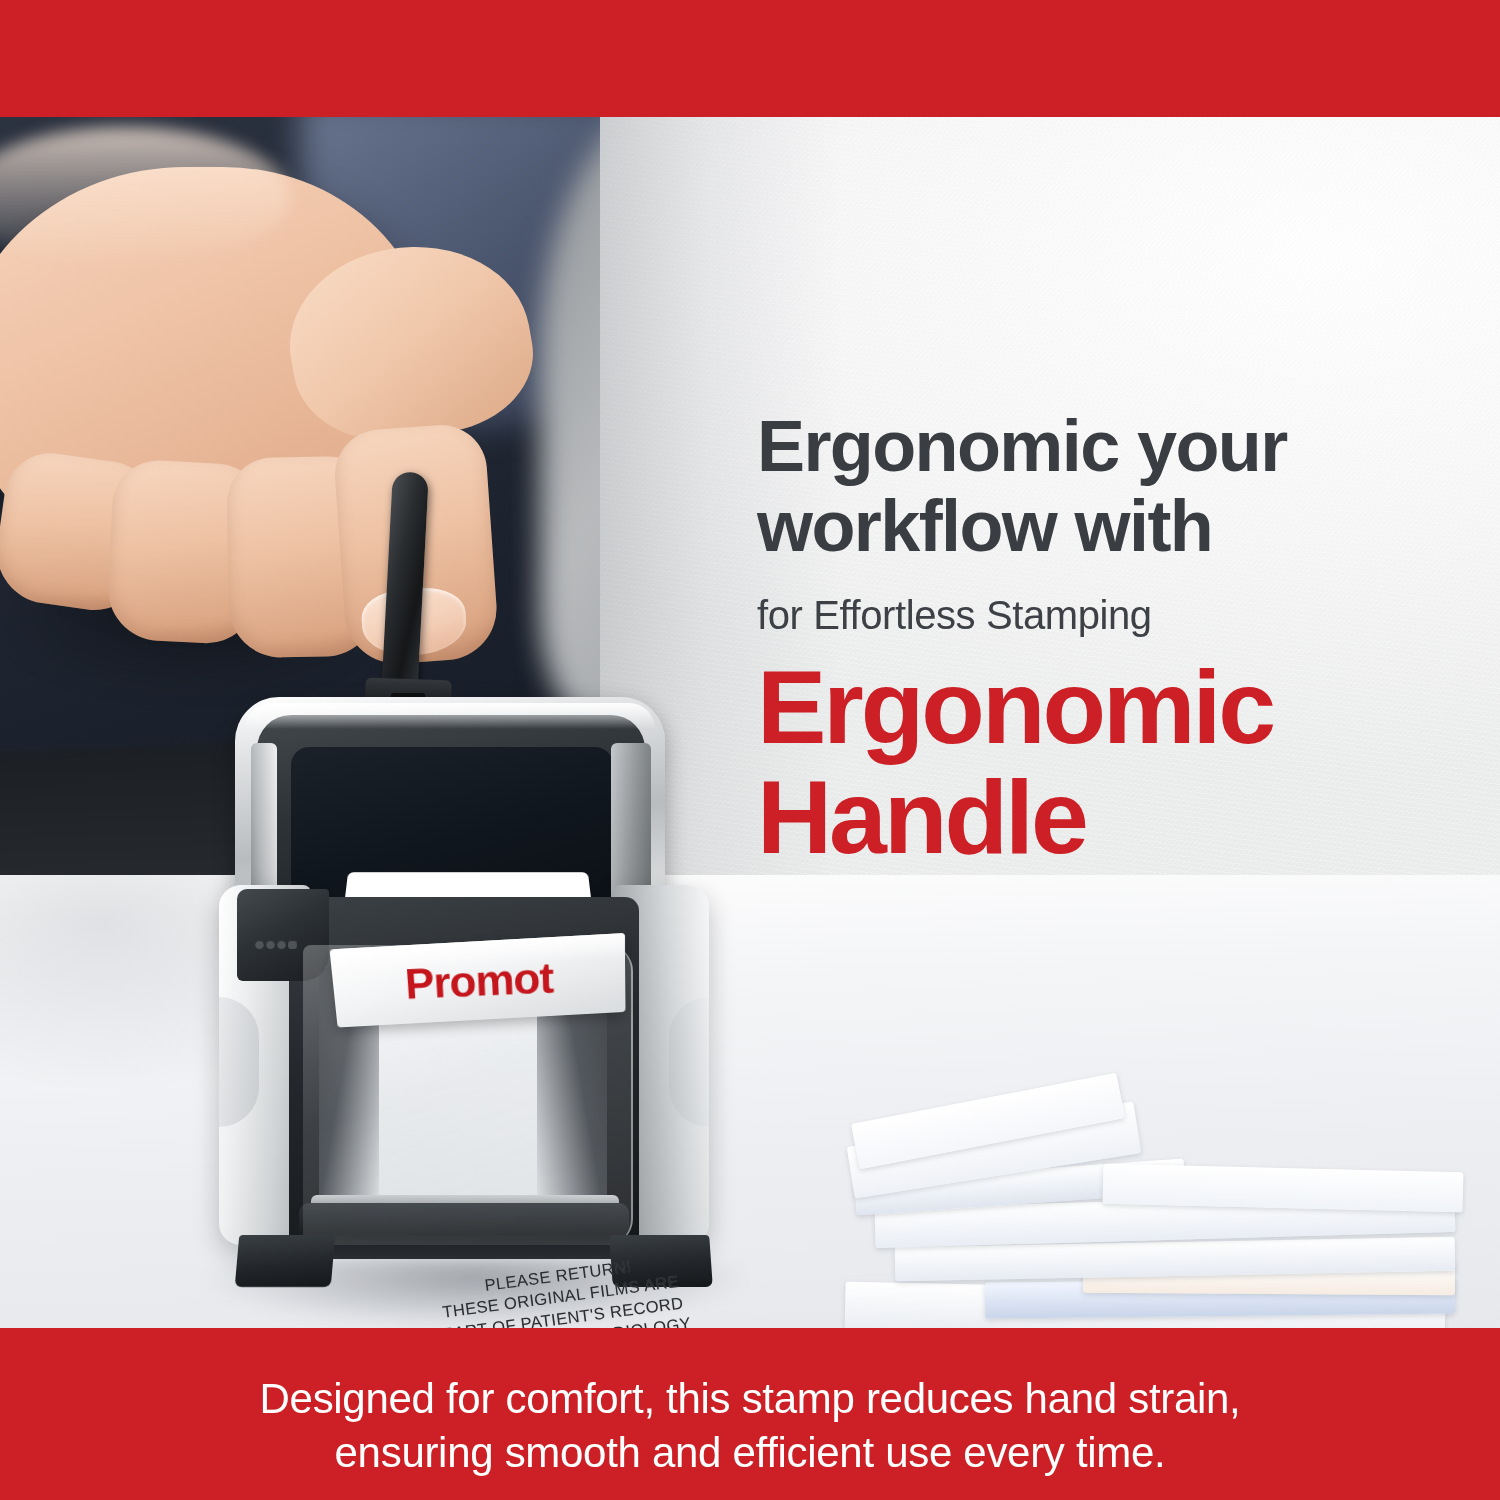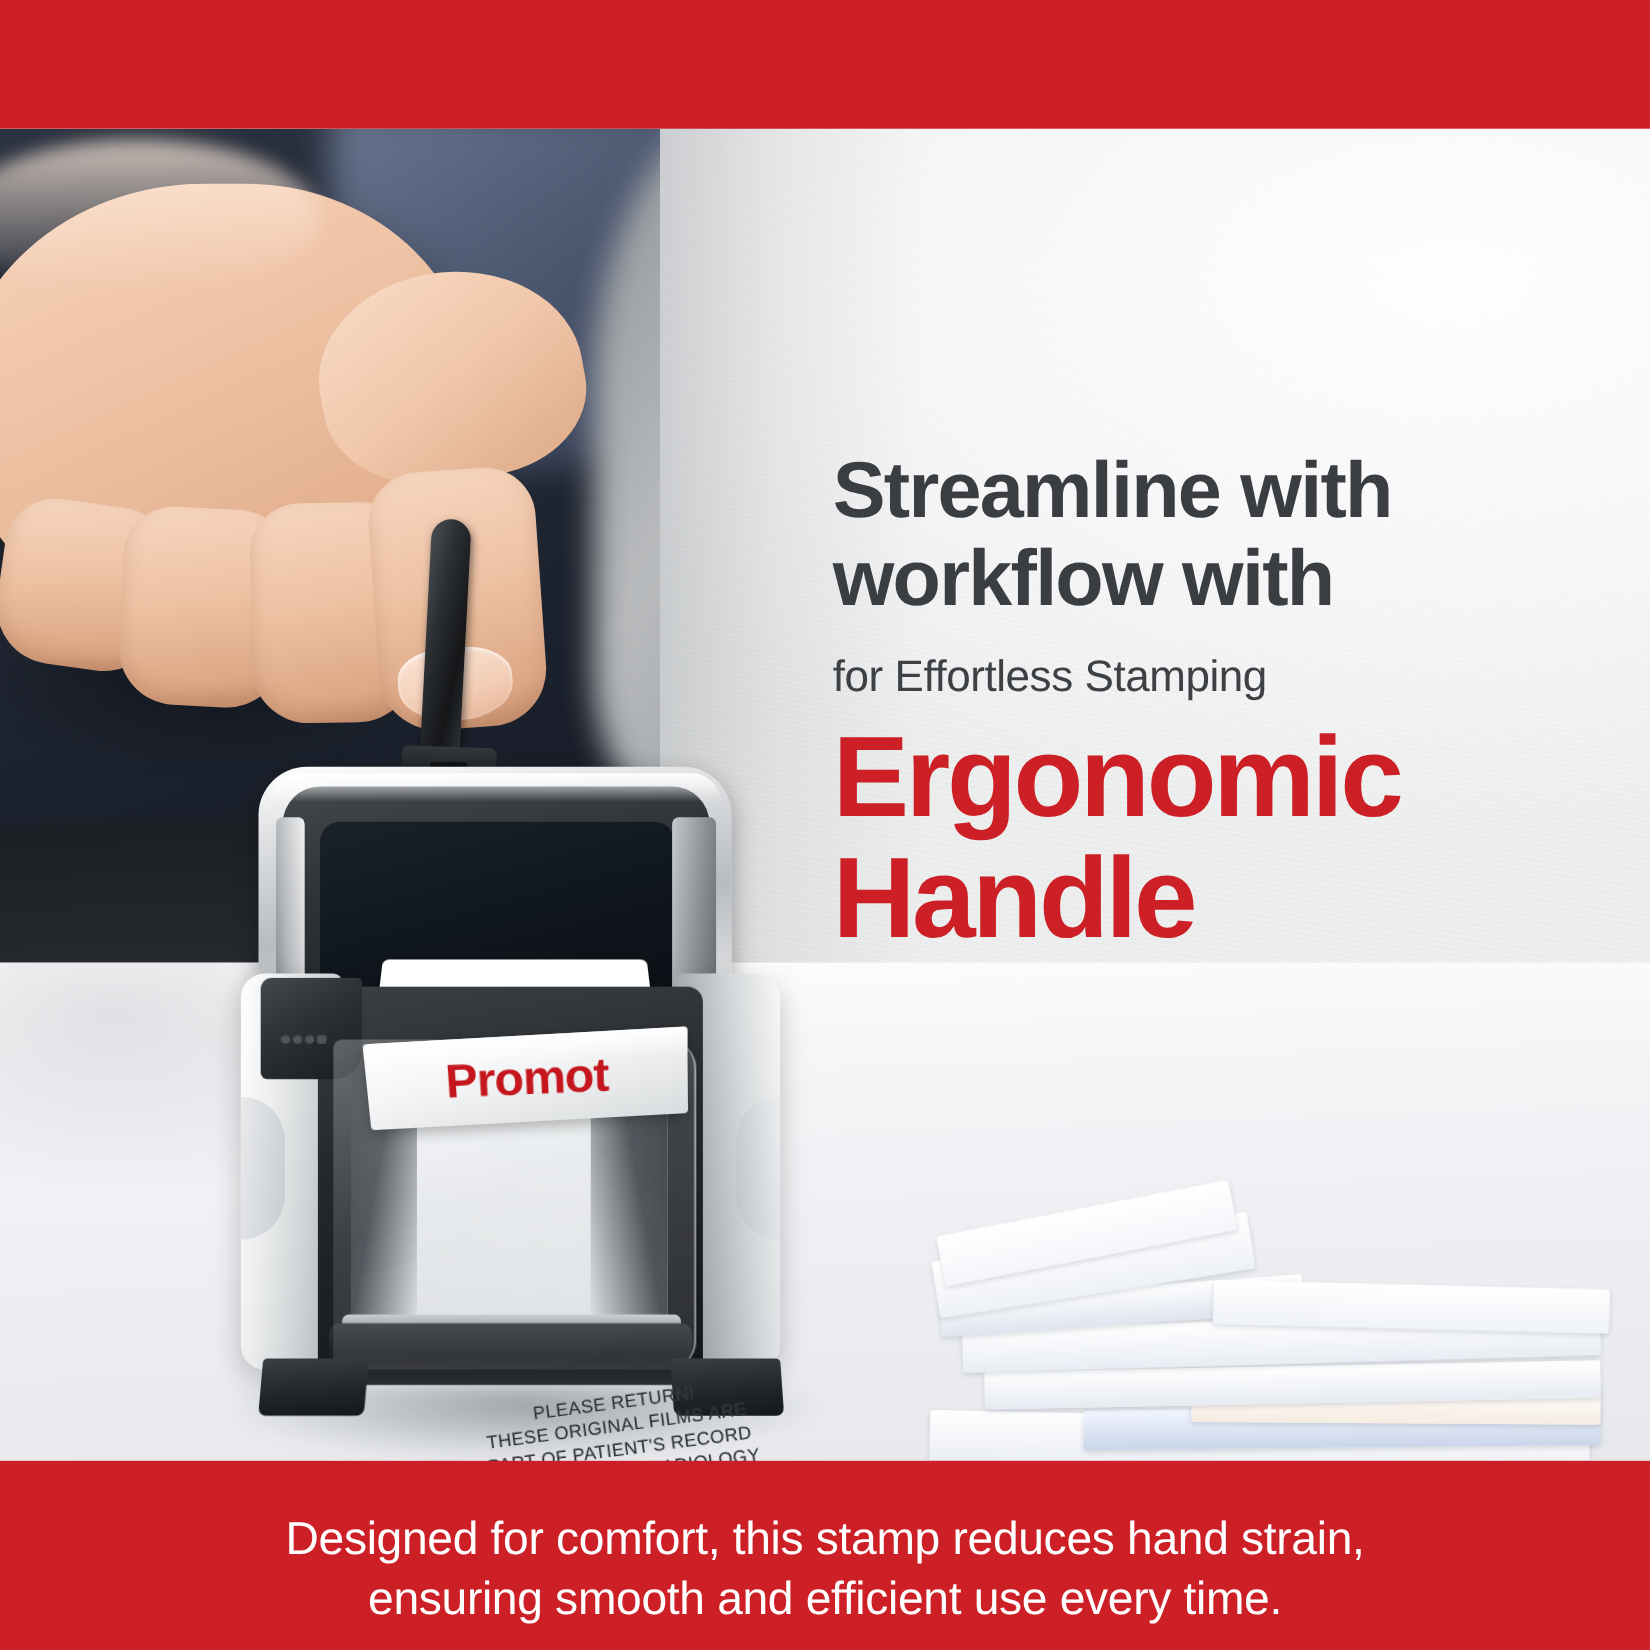--- a/index.html
+++ b/index.html
@@ -480,21 +480,21 @@
       <div class="sheet" style="left:360px; top:122px; width:210px; height:22px; background:linear-gradient(180deg,#bfe3e4 0%,#8fc6cc 100%); transform:rotate(.6deg); opacity:.85;"></div>
       <div class="sheet" style="left:40px;  top:118px; width:580px; height:40px; background:linear-gradient(180deg,#ffffff 0%,#e9edf4 100%); transform:rotate(-1.6deg);"></div>
       <div class="sheet" style="left:20px;  top:88px;  width:330px; height:34px; background:linear-gradient(180deg,#ffffff 0%,#dfe5ef 100%); transform:rotate(-4deg);"></div>
       <div class="sheet" style="left:40px;  top:58px;  width:90px;  height:18px; background:linear-gradient(180deg,#f6c9a6 0%,#e3a87e 100%); transform:rotate(-8deg); opacity:.8;"></div>
       <div class="sheet" style="left:14px;  top:42px;  width:290px; height:52px; background:linear-gradient(180deg,#ffffff 0%,#eef1f6 100%); transform:rotate(-9deg);"></div>
       <div class="sheet" style="left:18px;  top:16px;  width:270px; height:46px; background:linear-gradient(180deg,#ffffff 0%,#f4f6fa 100%); transform:rotate(-11deg);"></div>
       <div class="sheet" style="left:268px; top:86px;  width:360px; height:40px; background:linear-gradient(180deg,#ffffff 0%,#f0f3f8 100%); transform:rotate(1.4deg);"></div>
     </div>
 
     <div id="copy">
-      <div id="headline">Streamline with
+      <div id="headline">Ergonomic your
 workflow with</div>
       <div id="subhead">for Effortless Stamping</div>
       <div id="headline-accent">Ergonomic
 Handle</div>
     </div>
 
   </div>
 
   <div id="banner-bottom" class="banner">
     <div id="banner-caption">Designed for comfort, this stamp reduces hand strain,

